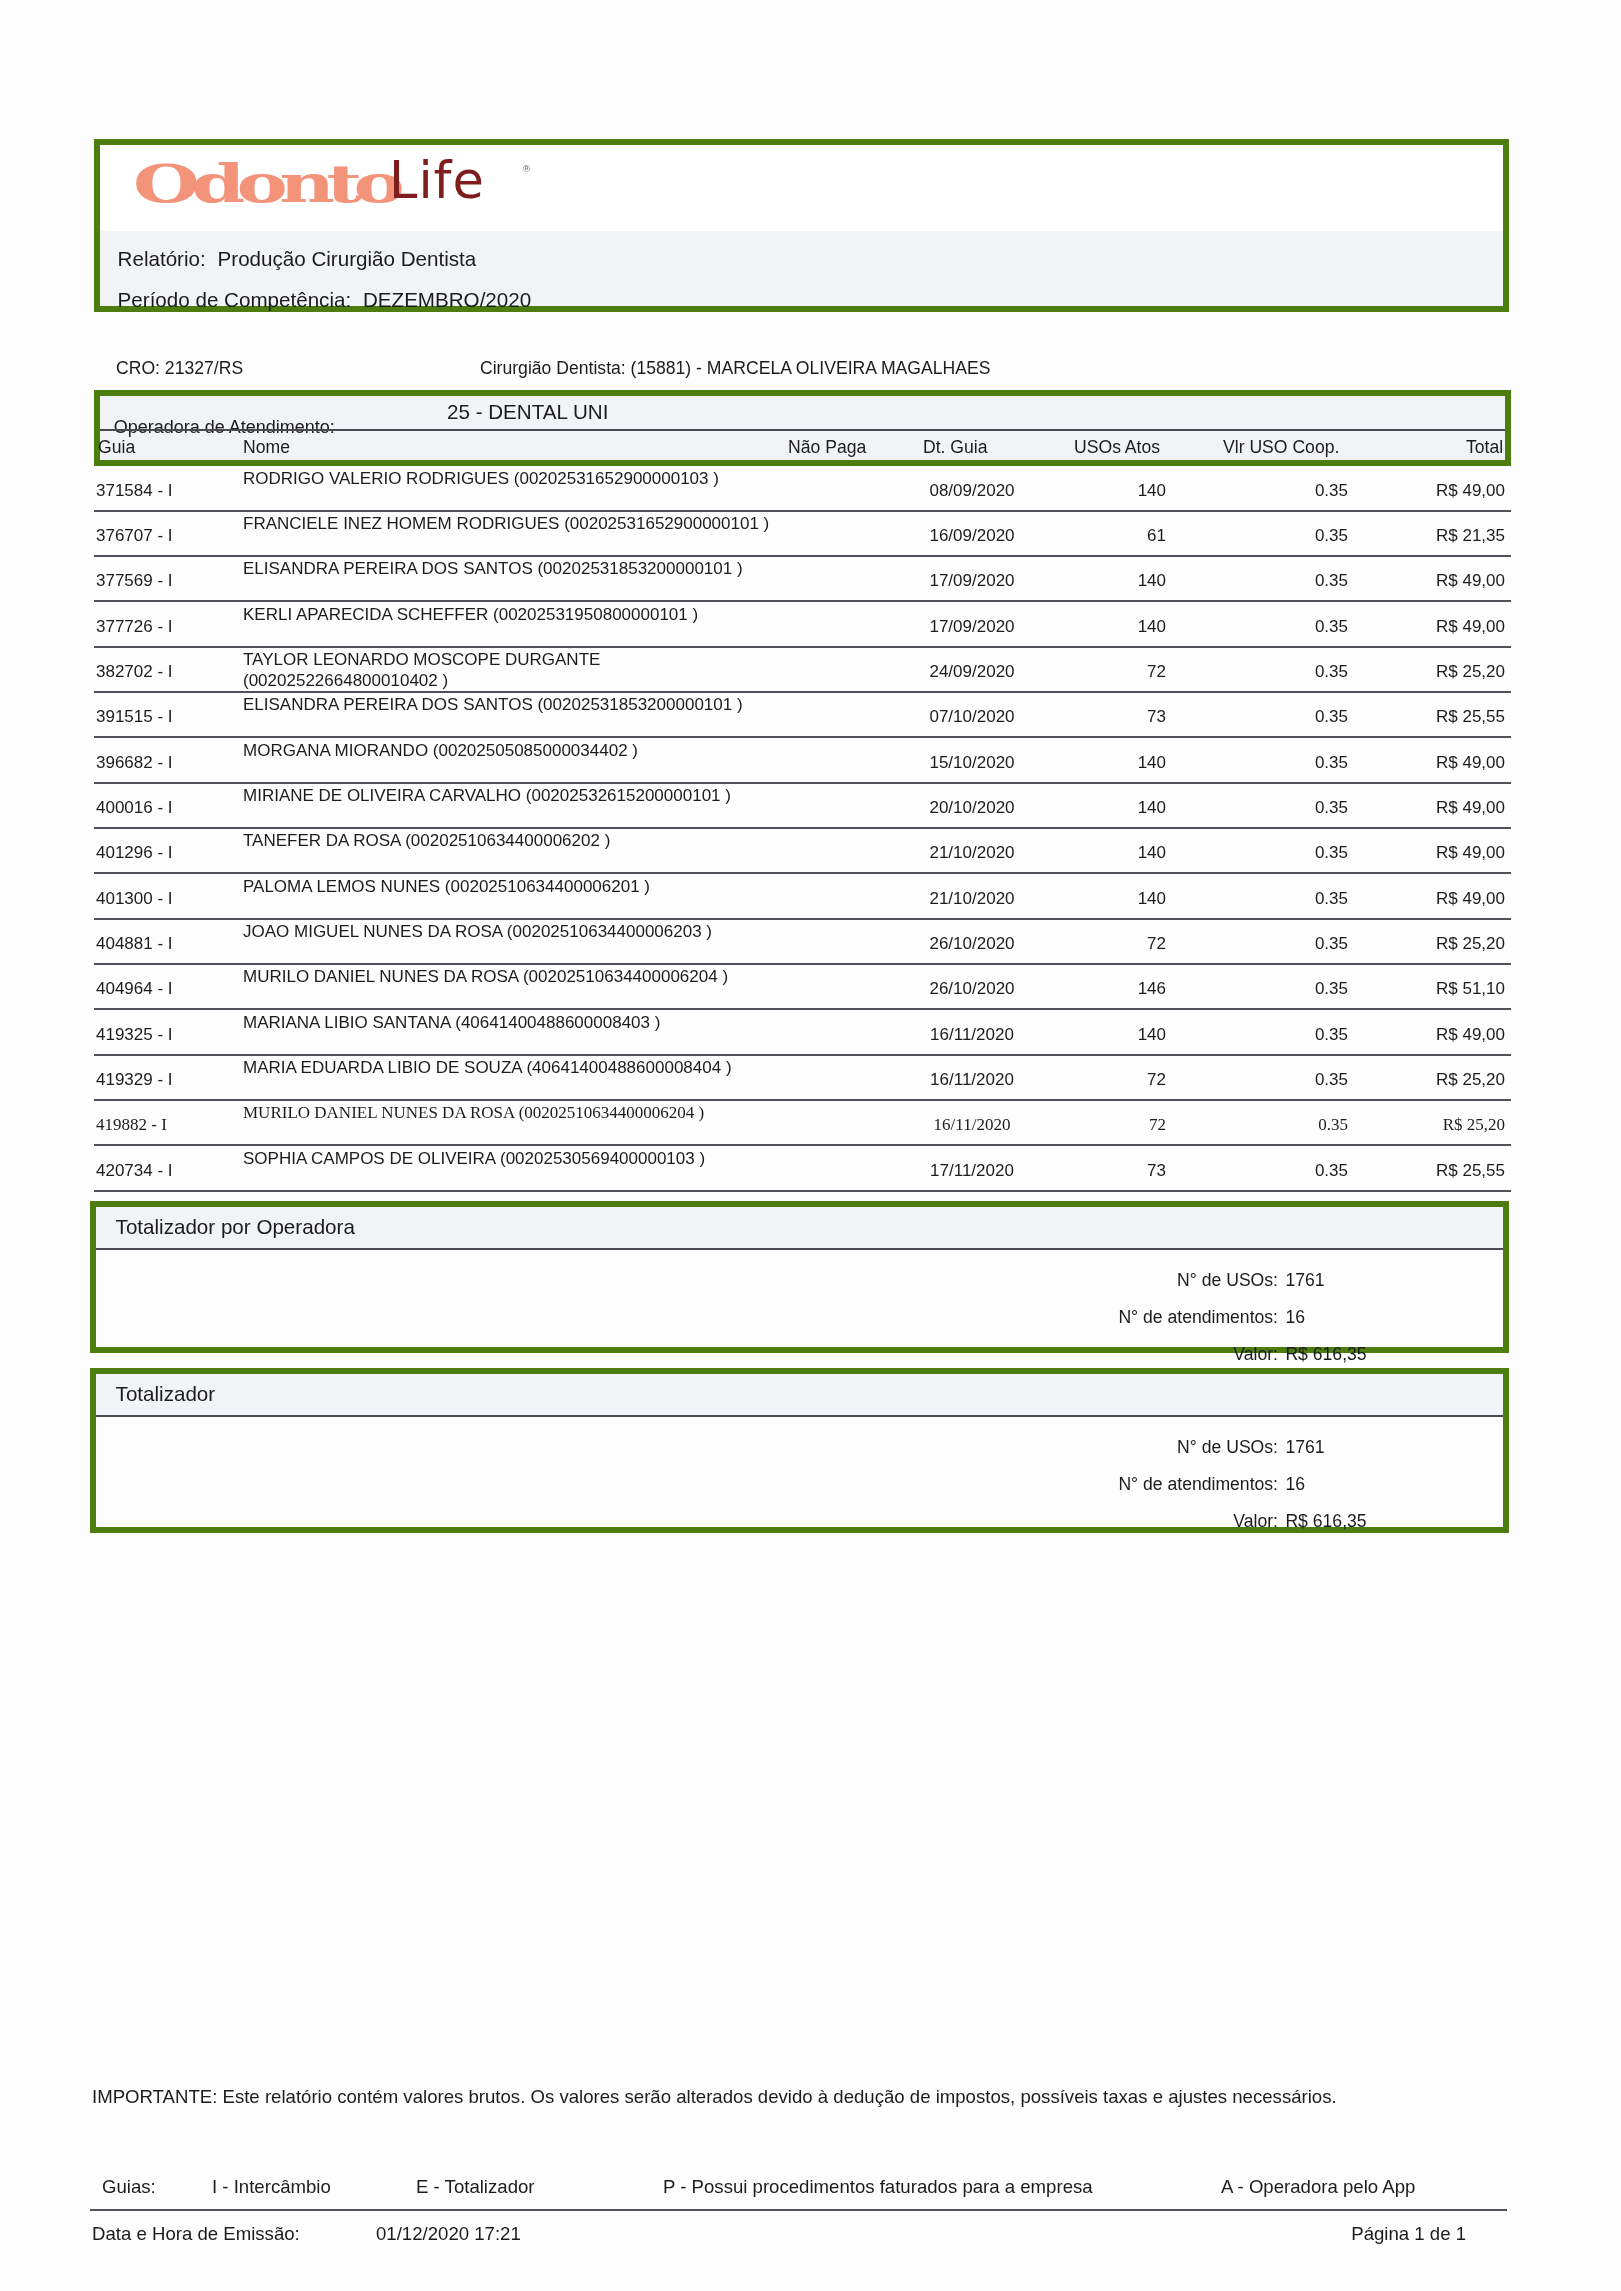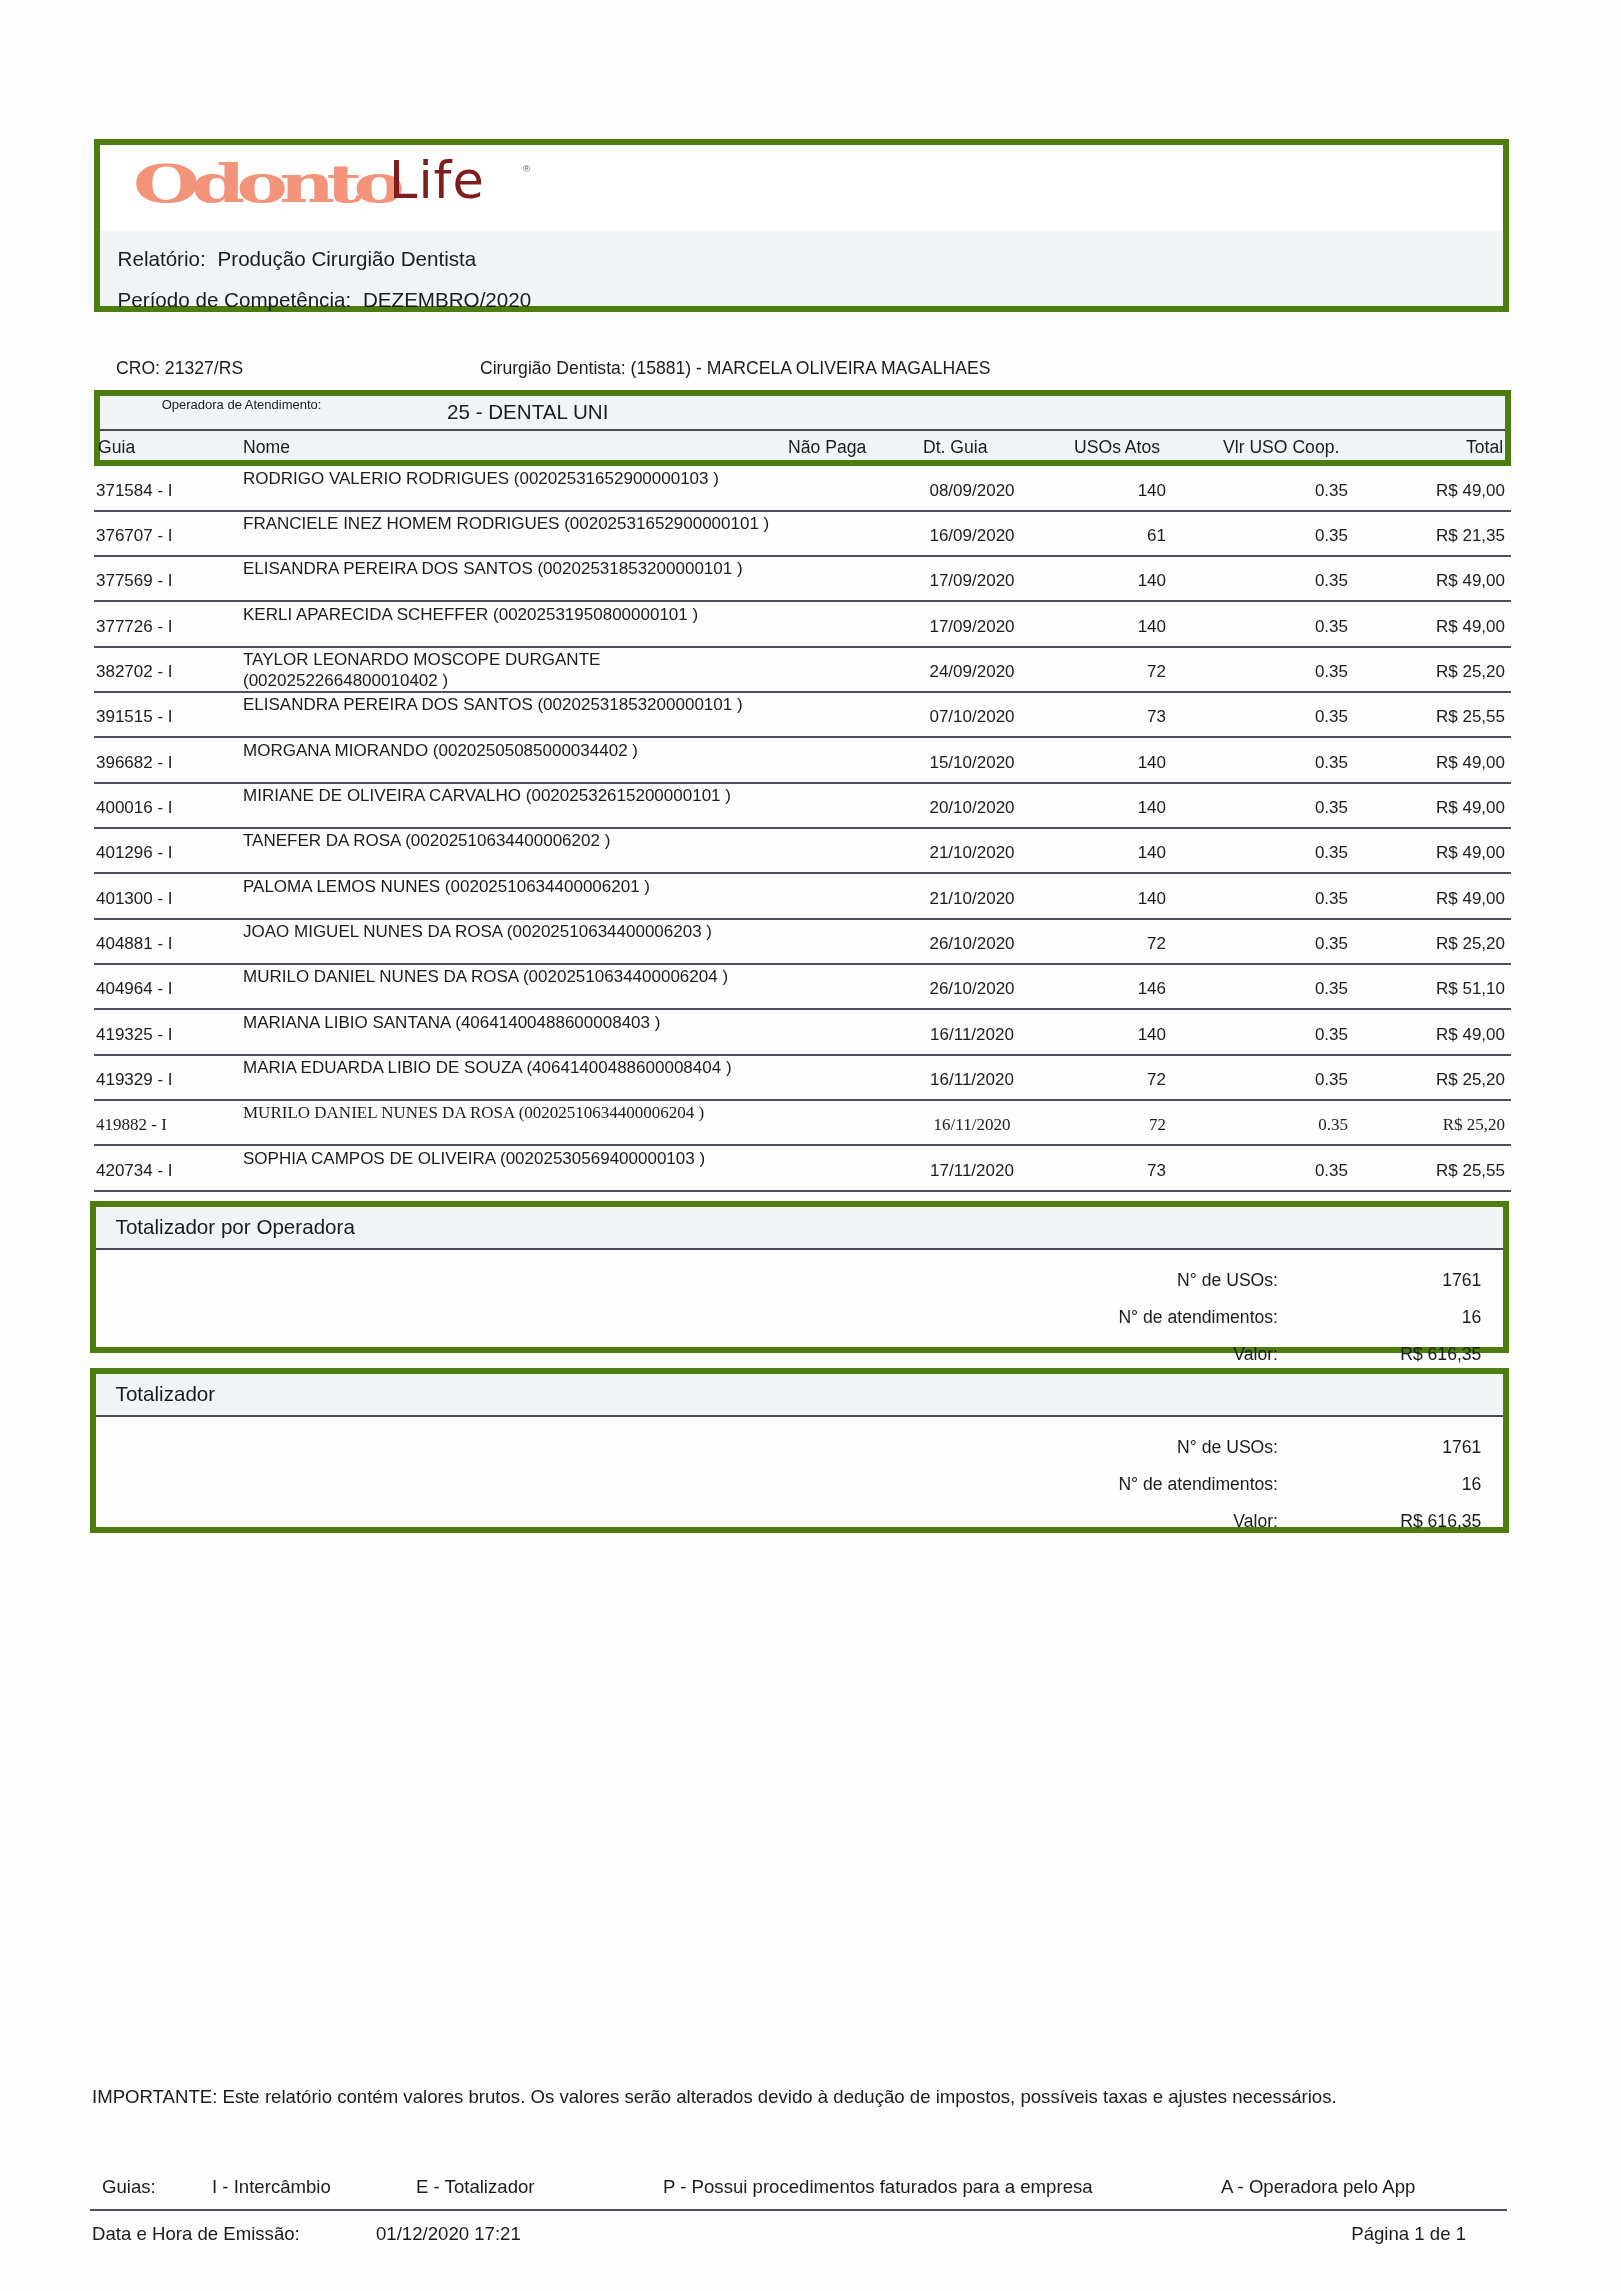--- a/index.html
+++ b/index.html
@@ -20,42 +20,42 @@
   .logo-life { position: absolute; left: 289px; top: 9.8px; font-family: "DejaVu Sans", sans-serif; font-size: 51px; color: #7f1d1d; line-height: 1; letter-spacing: 1px; }
   .logo-reg { position: absolute; left: 423px; top: 17.6px; font-size: 9.8px; color: #666; }
   .logo-tag { position: absolute; left: 182px; top: 63px; font-size: 10px; color: #e9a897; letter-spacing: 1px; margin-top: 40px; }
   .hdr-line { position: absolute; left: 17.6px; font-size: 20.6px; }
   .hdr-line .lbl { margin-right: 11.8px; }
 
   .meta { position: absolute; font-size: 17.6px; top: 358px; }
 
   
   #op { left: 94px; top: 390px; width: 1417px; height: 76px; }
-  #op .title { position: absolute; left: 13.7px; top: 1px; font-size: 13px; margin-left: 48px; }
+  #op .title { position: absolute; left: 13.7px; top: 21px; font-size: 18px; }
   #op .title-val { position: absolute; left: 347px; top: 3.9px; font-size: 20.6px; }
   #op .sep { position: absolute; left: 0; right: 0; top: 33px; border-top: 2px solid #4a4a52; }
   .colh { position: absolute; top: 437px; font-size: 17.6px; }
 
   .row { position: absolute; left: 94px; width: 1417px; height: 45px; }
   .row .line { position: absolute; left: 0; right: 0; bottom: 0; border-top: 2px solid #505058; }
   .cell { position: absolute; font-size: 17px; line-height: 20.6px; }
   .c-guia { left: 2px; top: 13.7px; }
   .c-nome { left: 149px; top: 2px; width: 549px; }
   .c-date { left: 819px; top: 13.7px; width: 118px; text-align: center; }
   .c-usos { left: 980px; top: 13.7px; width: 92px; text-align: right; }
   .c-vlr { left: 1176px; top: 13.7px; width: 78px; text-align: right; }
   .c-tot { left: 1274px; top: 13.7px; width: 137px; text-align: right; }
 
   
   .tbox { left: 90px; width: 1419px; }
   .tbox .ttitle { position: absolute; left: 0; right: 0; top: 0; height: 41px; border-bottom: 2px solid #4a4a52; }
   .tbox .ttitle span { position: absolute; left: 19.6px; top: 7.8px; font-size: 20.6px; }
   .trow { position: absolute; font-size: 17.6px; }
   .tlbl { right: 225px; width: 294px; text-align: right; }
-  .tval { right: 21.6px; width: 196px; text-align: right; }
+  .tval { right: 21.6px; width: 196px; }
 
   .foot { position: absolute; font-size: 18.6px; }
 </style>
 </head>
 <body>
 
 <div id="hdr" class="box">
   <div class="logo-area">
     <div>
       <span class="logo-odonto">Odonto</span>

